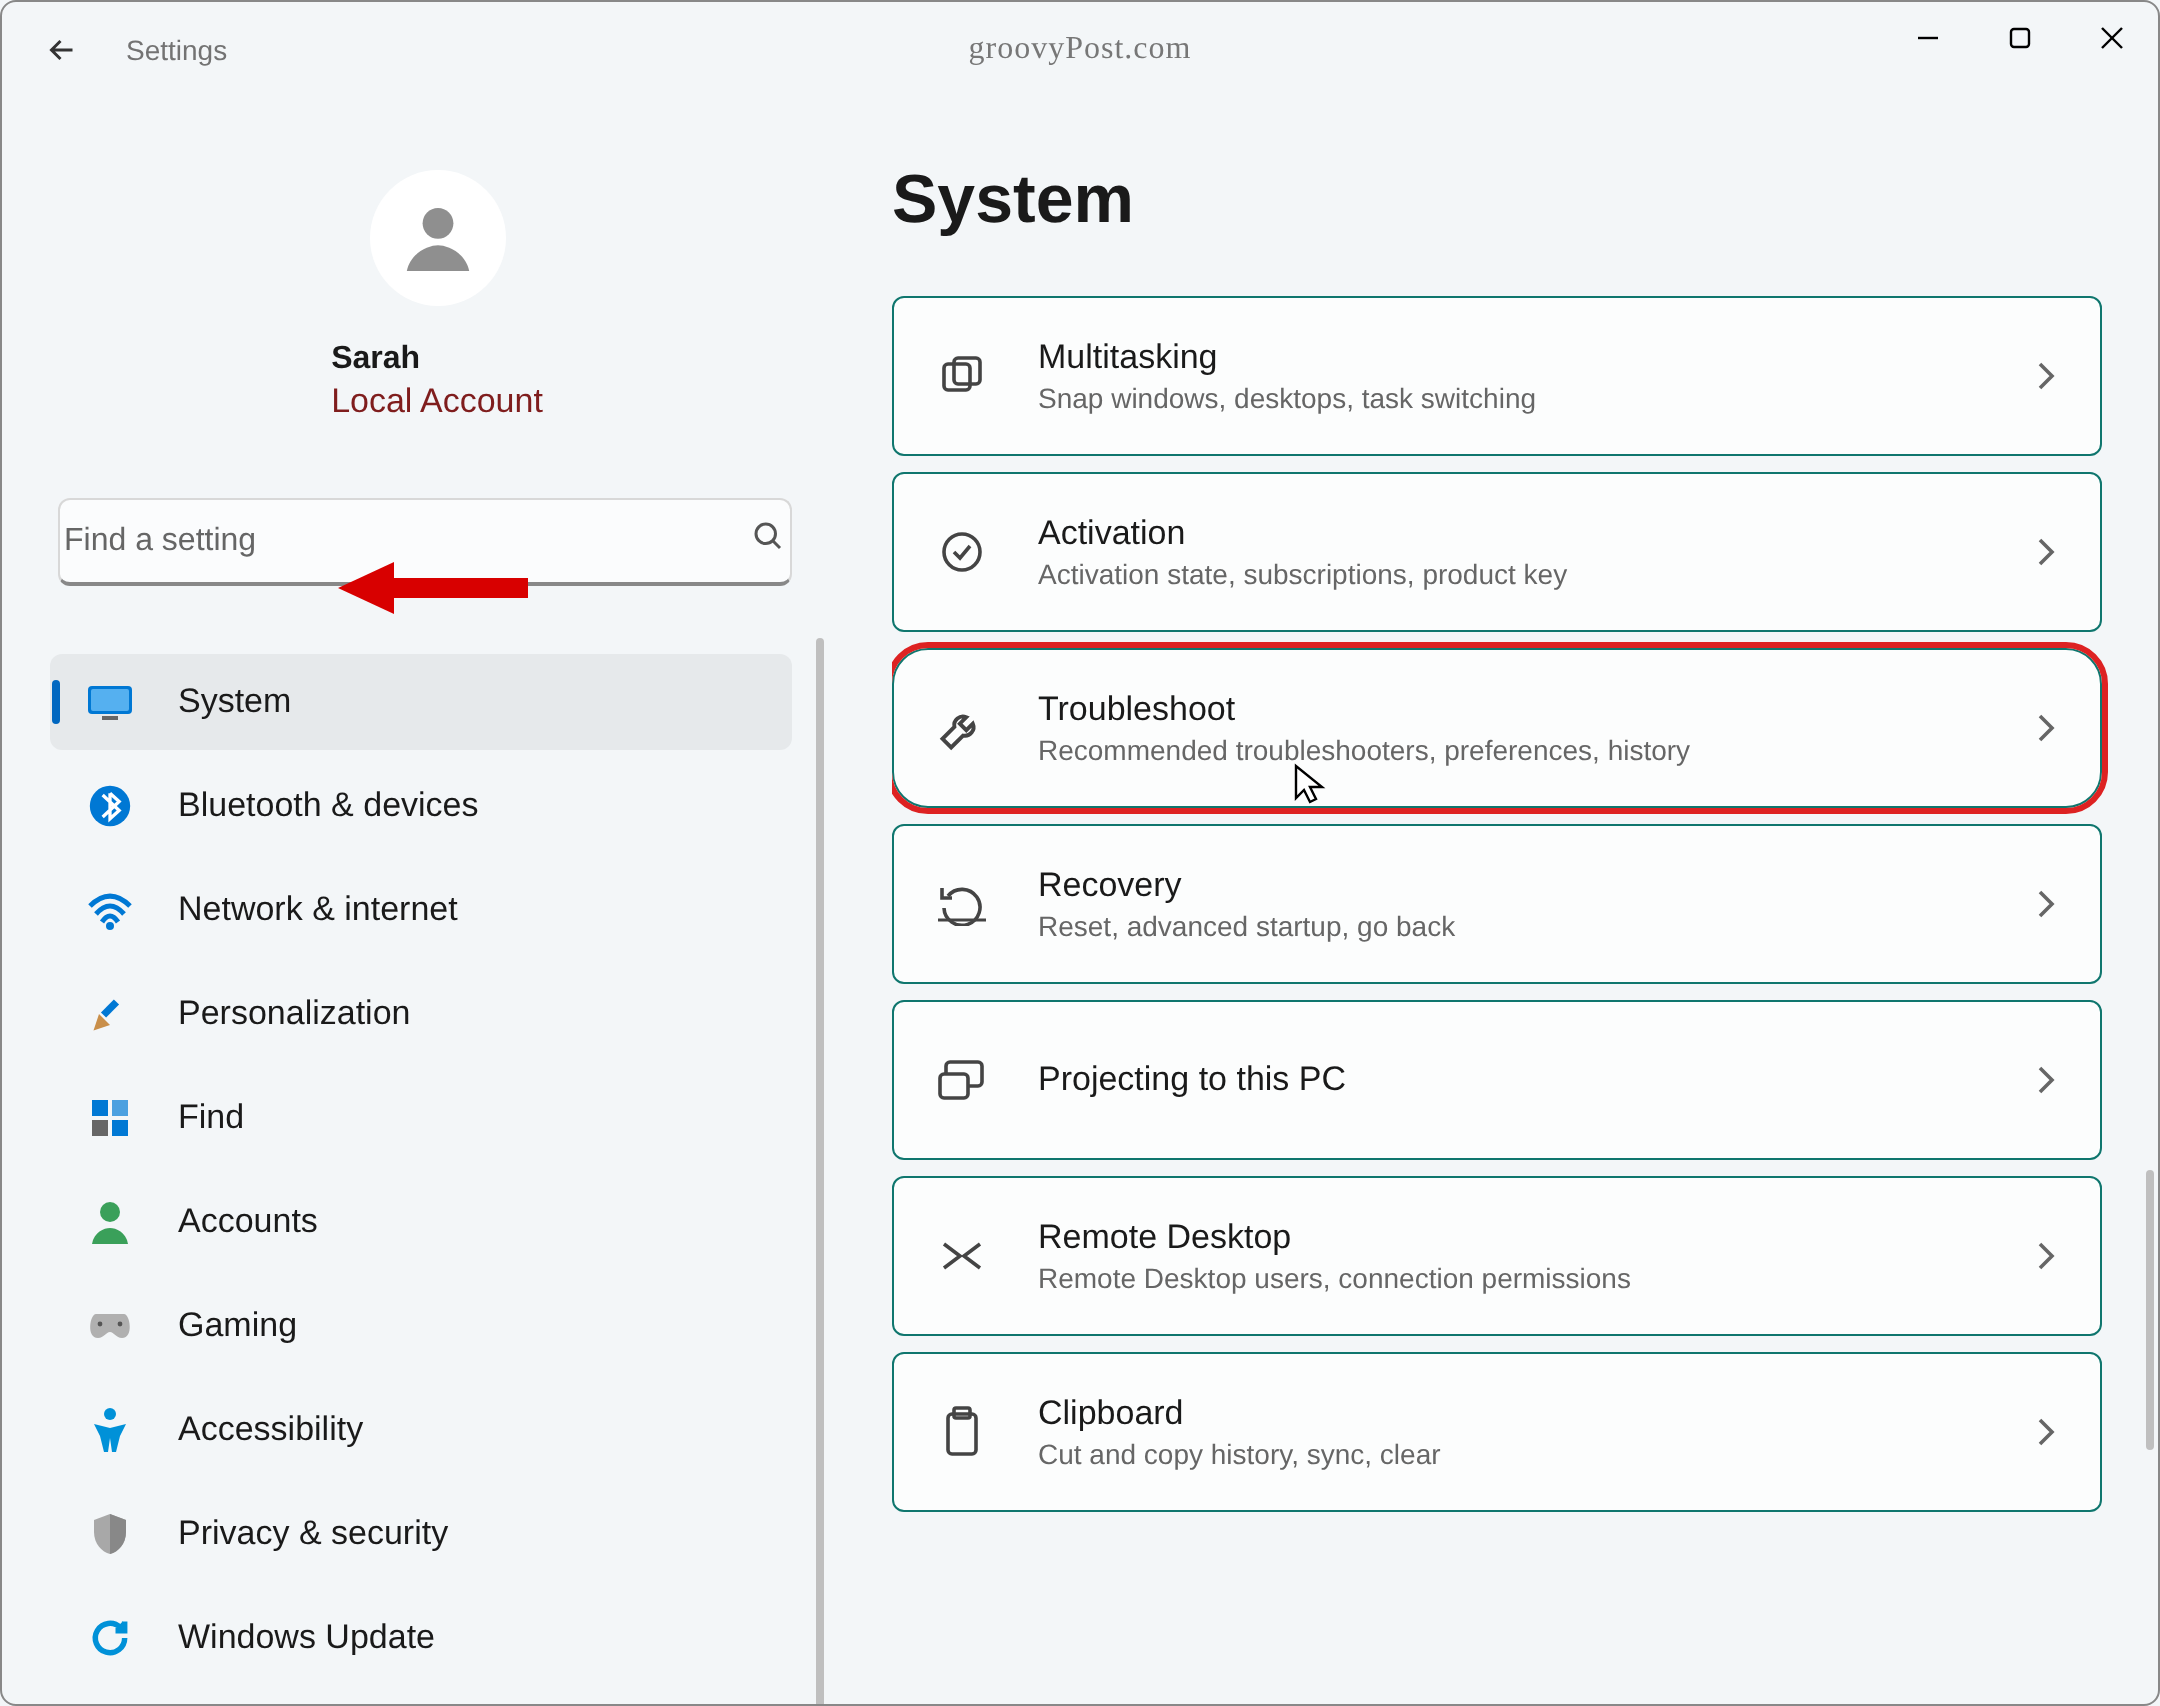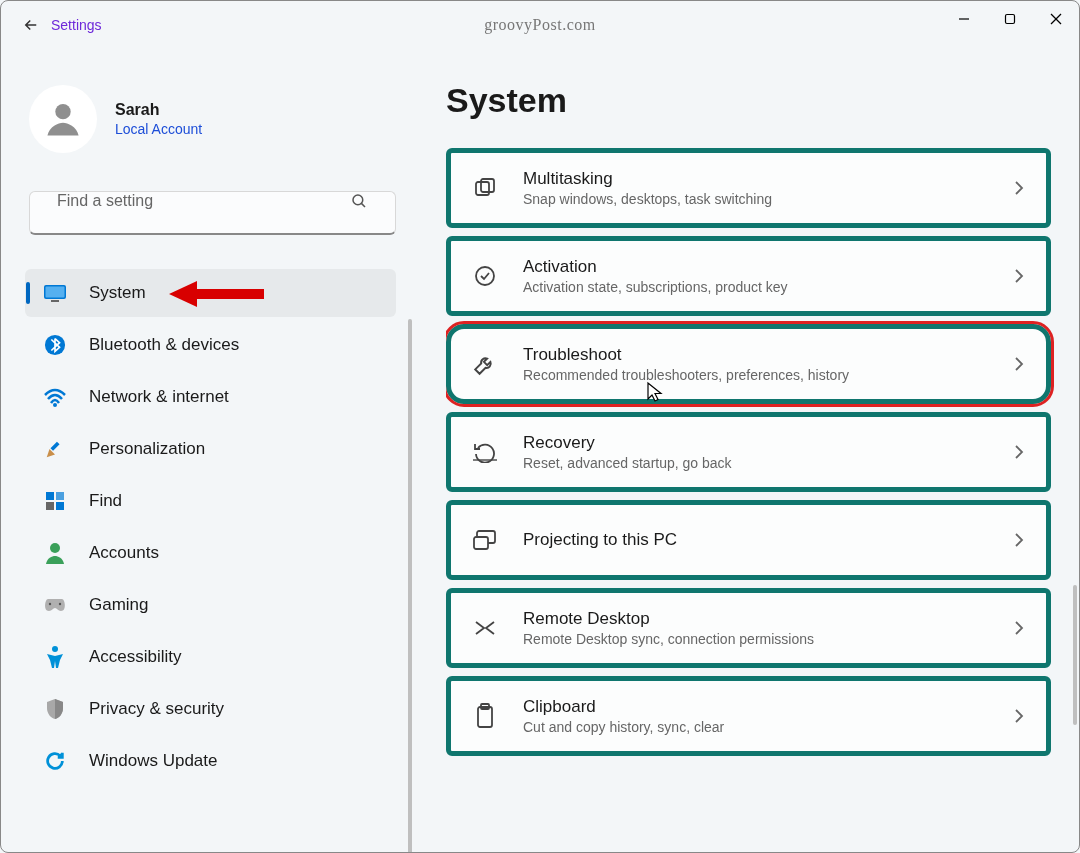--- a/index.html
+++ b/index.html
@@ -29,21 +29,22 @@
     position: relative;
   }
   .back-btn {
     width: 40px; height: 40px;
     display: flex; align-items: center; justify-content: center;
     cursor: pointer;
     margin-left: 6px;
   }
   .title {
     font-size: 14px;
-    color: #6d28d9;
+    color: #737373;
+    margin-left: 12px;
   }
   .watermark {
     position: absolute;
     left: 50%;
     transform: translateX(-50%);
     font-family: Georgia, serif;
     font-size: 16px;
     color: #777;
     letter-spacing: 0.5px;
   }
@@ -67,48 +68,49 @@
     padding: 20px 0 0 20px;
     display: flex;
     flex-direction: column;
     position: relative;
   }
   .account {
     display: flex;
     align-items: center;
     gap: 18px;
     padding: 16px 8px 20px 8px;
+    flex-direction: column;
   }
   .avatar {
     width: 68px; height: 68px;
     border-radius: 50%;
     background: #fff;
     display: flex; align-items: center; justify-content: center;
   }
   .avatar svg { width: 44px; height: 44px; }
   .account-name {
     font-size: 16px;
     font-weight: 600;
     color: #1a1a1a;
   }
   .account-sub {
-    font-size: 14px;
-    color: #1d4ed8;
+    font-size: 17px;
+    color: #7f1d1d;
     margin-top: 2px;
   }
   .search-box {
     margin: 18px 20px 0 8px;
     height: 44px;
     background: #fbfcfd;
     border: 1px solid #d8d8d8;
     border-bottom: 2px solid #888;
     border-radius: 6px;
     display: flex;
-    align-items: flex-start;
-    padding: 0 27px;
+    align-items: center;
+    padding: 0 2px;
   }
   .search-box input {
     flex: 1;
     border: none;
     background: transparent;
     font-size: 16px;
     outline: none;
   }
   .search-box input::placeholder { color: #666; }
   .nav {
@@ -168,21 +170,21 @@
     color: #1a1a1a;
     margin-bottom: 28px;
   }
   .cards {
     flex: 1;
     overflow: auto;
     padding-right: 6px;
   }
   .card {
     background: #fcfdfd;
-    border: 5px solid #0f766e;
+    border: 1px solid #0f766e;
     border-radius: 6px;
     height: 80px;
     margin-bottom: 8px;
     display: flex;
     align-items: center;
     padding: 16px 18px;
     cursor: pointer;
     position: relative;
   }
   .card.highlight {
@@ -490,21 +492,21 @@
 
         <div class="card">
           <span class="card-icon">
               <svg width="24" height="22" viewBox="0 0 24 22" fill="none" stroke="#444" stroke-width="1.8">
                 <path d="M3 5l8 6-8 6"></path>
                 <path d="M21 5l-8 6 8 6"></path>
               </svg>
             </span>
           <div class="card-text">
             <div class="card-title">Remote Desktop</div>
-            <div class="card-sub">Remote Desktop sync, connection permissions</div>
+            <div class="card-sub">Remote Desktop users, connection permissions</div>
           </div>
           <span class="chevron">
               <svg width="10" height="16" viewBox="0 0 10 16" fill="none" stroke="#666" stroke-width="1.8">
                 <path d="M2 2l6 6-6 6"></path>
               </svg>
             </span>
         </div>
 
         <div class="card">
           <span class="card-icon">

